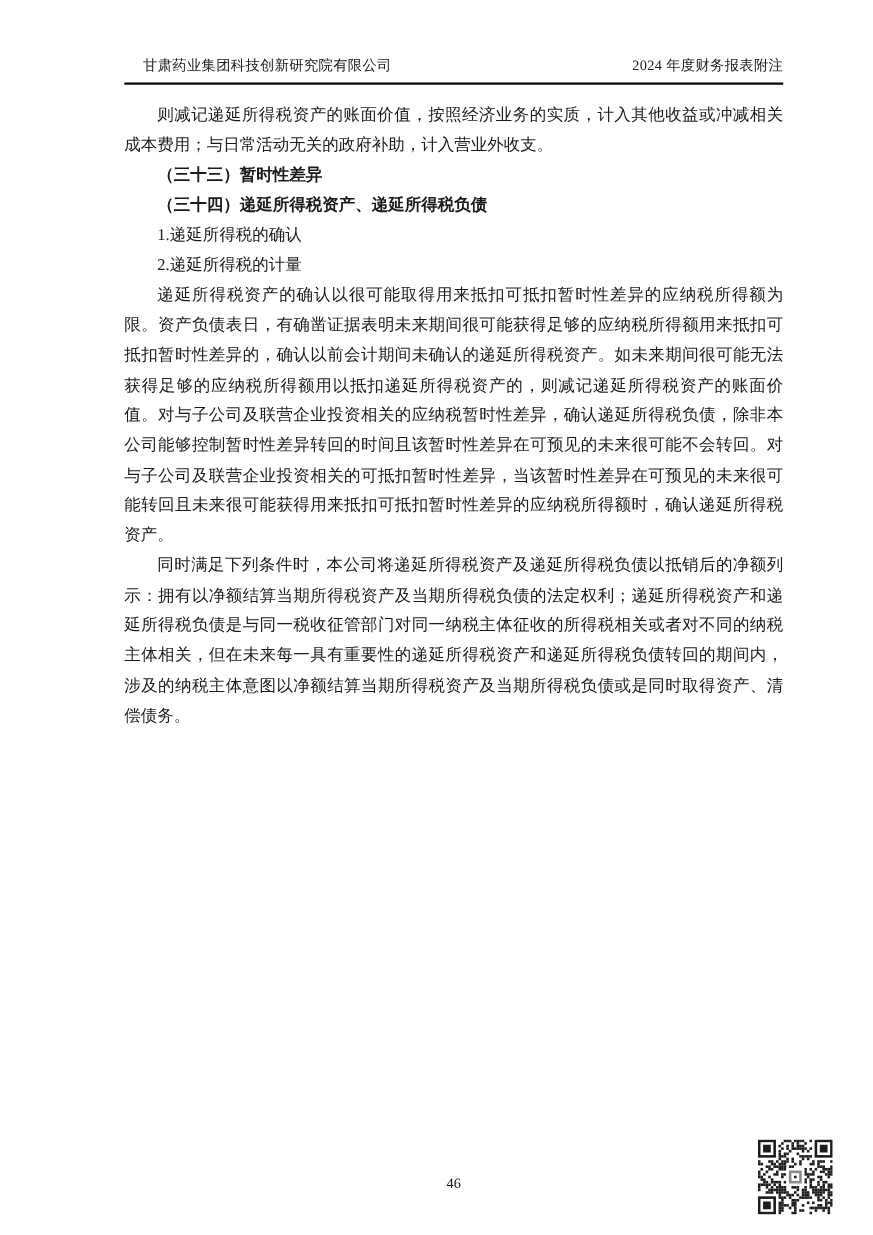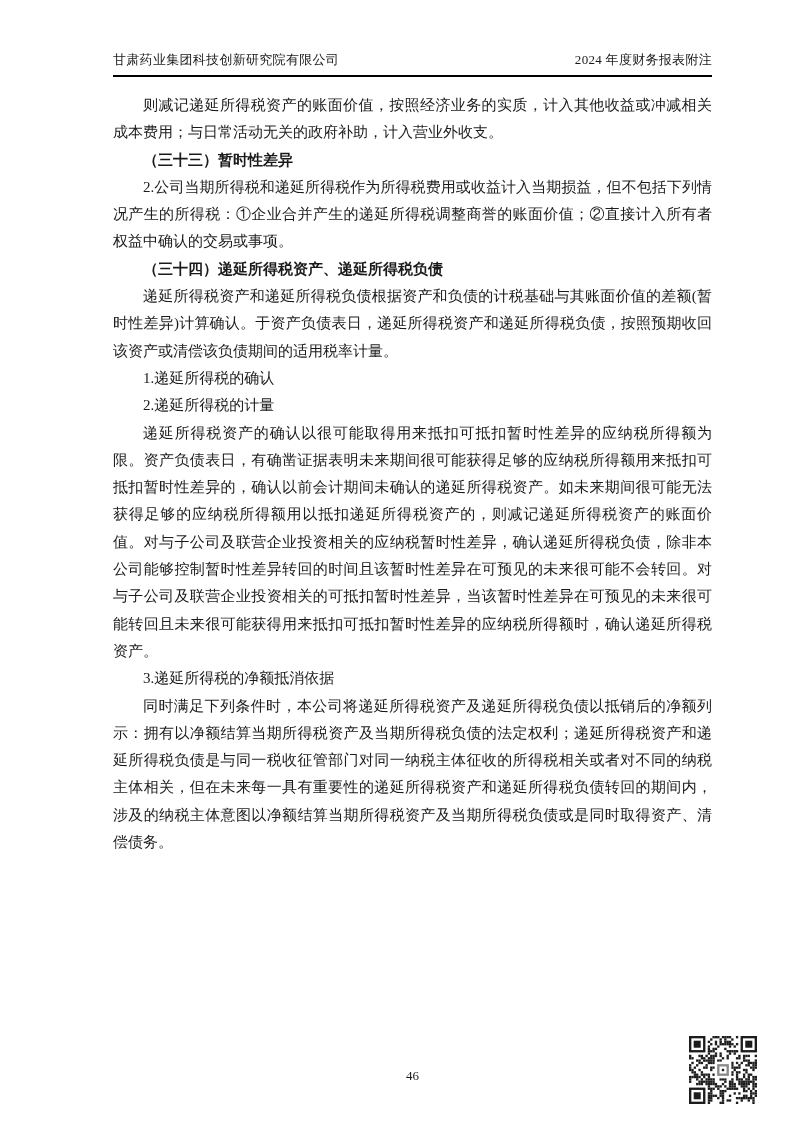--- a/index.html
+++ b/index.html
@@ -6,21 +6,21 @@
   .page{
     position:relative;
     width:794px;height:1123px;
     margin:0 auto;
     background:#ffffff;
     font-family:"Liberation Serif","DejaVu Serif",serif;
     color:#1a1a1a;
     overflow:hidden;
   }
   .header{
-    position:absolute;left:113px;right:82px;top:51px;
+    position:absolute;left:130px;right:82px;top:51px;
     display:flex;justify-content:space-between;align-items:baseline;
     font-size:13px;letter-spacing:.3px;white-space:nowrap;
   }
   .header-rule{
     position:absolute;left:113px;right:82px;top:75px;
     border-top:2.2px solid #000;
   }
   .doc-body{
     position:absolute;left:113px;right:82px;top:92px;
     font-size:15px;line-height:27.3px;
@@ -44,27 +44,24 @@
 
   <div class="header">
     <span>甘肃药业集团科技创新研究院有限公司</span>
     <span>2024 年度财务报表附注</span>
   </div>
   <div class="header-rule"></div>
 
   <main class="doc-body">
       <p class="para">则减记递延所得税资产的账面价值，按照经济业务的实质，计入其他收益或冲减相关成本费用；与日常活动无关的政府补助，计入营业外收支。</p>
       <p class="heading">（三十三）暂时性差异</p>
-      <p class="para">2.公司当期所得税和递延所得税作为所得税费用或收益计入当期损益，但不包括下列情况产生的所得税：①企业合并产生的递延所得税调整商誉的账面价值；②直接计入所有者权益中确认的交易或事项。</p>
       <p class="heading">（三十四）递延所得税资产、递延所得税负债</p>
-      <p class="para">递延所得税资产和递延所得税负债根据资产和负债的计税基础与其账面价值的差额(暂时性差异)计算确认。于资产负债表日，递延所得税资产和递延所得税负债，按照预期收回该资产或清偿该负债期间的适用税率计量。</p>
       <p class="para">1.递延所得税的确认</p>
       <p class="para">2.递延所得税的计量</p>
       <p class="para">递延所得税资产的确认以很可能取得用来抵扣可抵扣暂时性差异的应纳税所得额为限。资产负债表日，有确凿证据表明未来期间很可能获得足够的应纳税所得额用来抵扣可抵扣暂时性差异的，确认以前会计期间未确认的递延所得税资产。如未来期间很可能无法获得足够的应纳税所得额用以抵扣递延所得税资产的，则减记递延所得税资产的账面价值。对与子公司及联营企业投资相关的应纳税暂时性差异，确认递延所得税负债，除非本公司能够控制暂时性差异转回的时间且该暂时性差异在可预见的未来很可能不会转回。对与子公司及联营企业投资相关的可抵扣暂时性差异，当该暂时性差异在可预见的未来很可能转回且未来很可能获得用来抵扣可抵扣暂时性差异的应纳税所得额时，确认递延所得税资产。</p>
-      <p class="para">3.递延所得税的净额抵消依据</p>
       <p class="para">同时满足下列条件时，本公司将递延所得税资产及递延所得税负债以抵销后的净额列示：拥有以净额结算当期所得税资产及当期所得税负债的法定权利；递延所得税资产和递延所得税负债是与同一税收征管部门对同一纳税主体征收的所得税相关或者对不同的纳税主体相关，但在未来每一具有重要性的递延所得税资产和递延所得税负债转回的期间内，涉及的纳税主体意图以净额结算当期所得税资产及当期所得税负债或是同时取得资产、清偿债务。</p>
     </main>
 
   <div class="page-number">46</div>
 
   <div class="qr">
     <svg viewBox="0 0 29 29" xmlns="http://www.w3.org/2000/svg">
         <rect x="0" y="0" width="29" height="29" fill="#ffffff"></rect>
         <rect x="10" y="0" width="1" height="1" fill="#1c1c1c"></rect>
         <rect x="11" y="0" width="1" height="1" fill="#1c1c1c"></rect>

